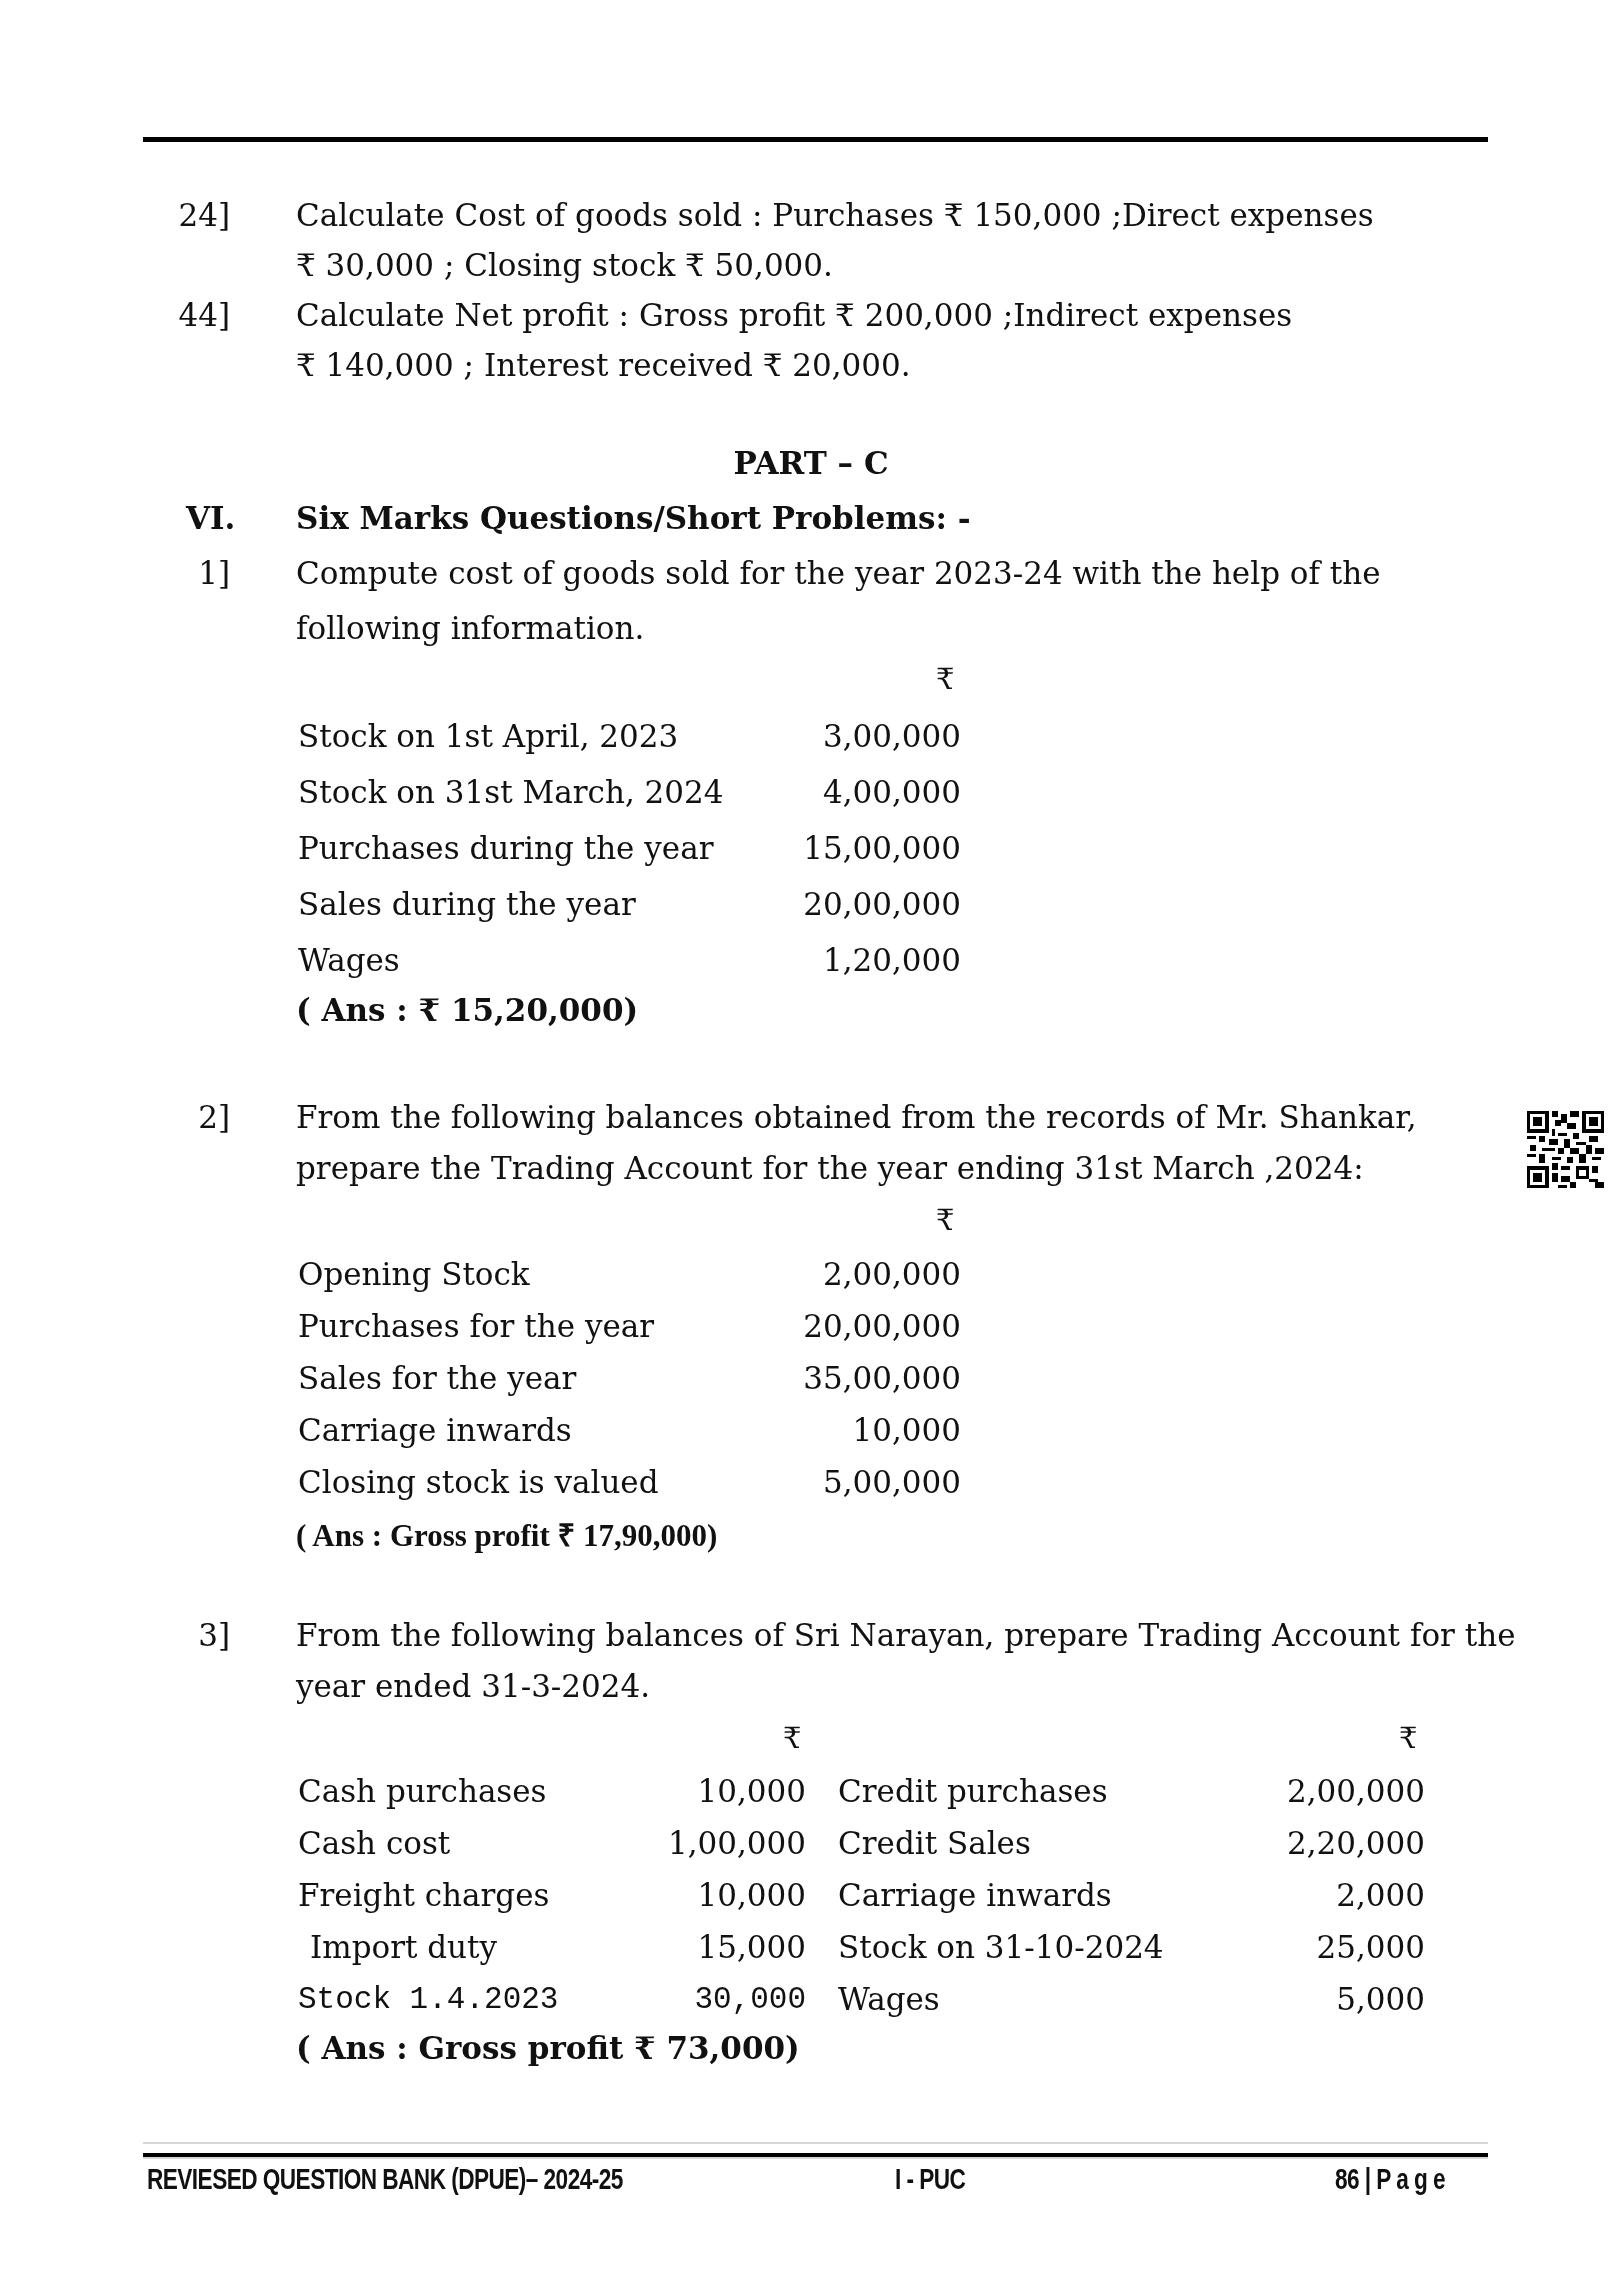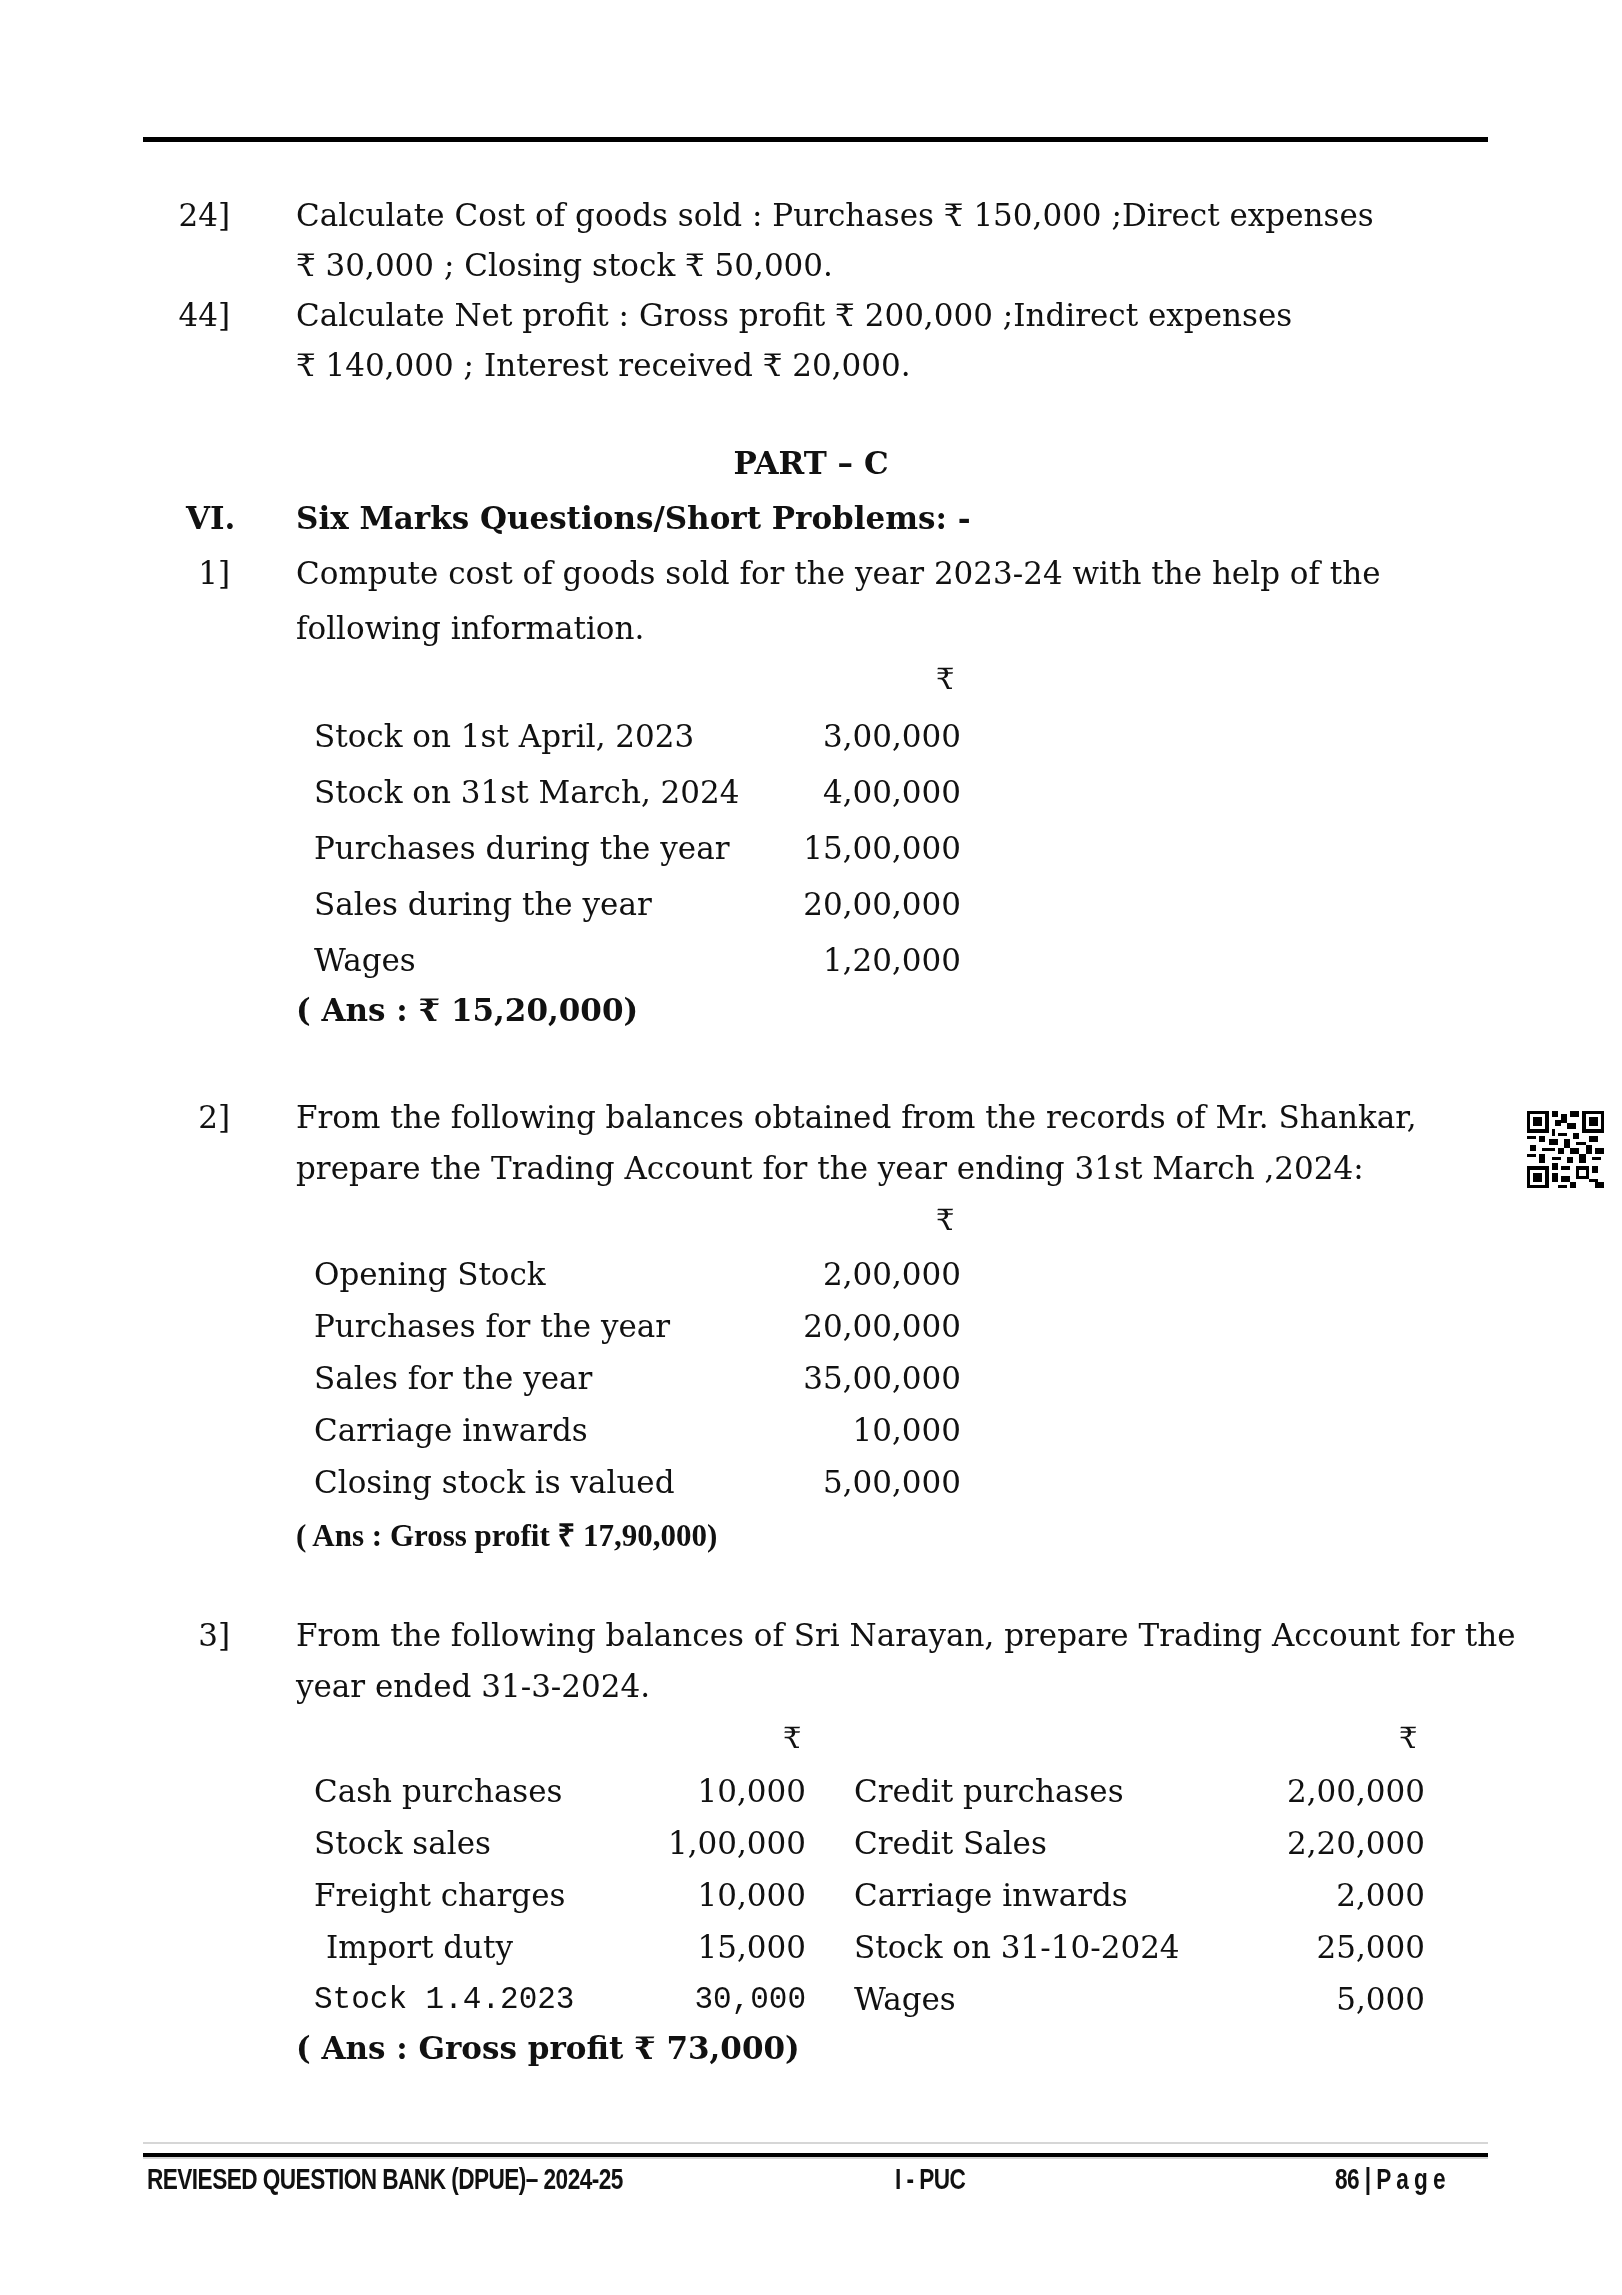--- a/index.html
+++ b/index.html
@@ -10,21 +10,21 @@
 
   .row { position: absolute; left: 0; width: 1622px; font-size: 31px; line-height: 39px; white-space: nowrap; }
   .num { position: absolute; text-align: right; width: 52px; }
   .txt { position: absolute; left: 296px; }
   .bold { font-weight: bold; }
 
   .centerhead { position: absolute; left: 0; width: 1622px; text-align: center; font-size: 31px; font-weight: bold; }
 
   .tbl { position: absolute; left: 296px; font-size: 31px; line-height: 39px; }
   .tbl .trow { position: relative; height: 56px; }
-  .tbl .lbl { position: absolute; left: 18px; white-space: nowrap; }
+  .tbl .lbl { position: absolute; left: 2px; white-space: nowrap; }
   .tbl .val { position: absolute; right: 0; white-space: nowrap; text-align: left; }
 
   .rupee-head { position: absolute; font-size: 29px; }
 
   .ans { position: absolute; left: 296px; font-size: 31px; font-weight: bold; white-space: nowrap; }
 
   .qr { position: absolute; left: 1527px; top: 1111px; width: 77px; height: 77px; }
 
   .footer-light { position: absolute; left: 143px; top: 2142px; width: 1345px; height: 2px; background: #d6d6d6; }
   .footer-rule { position: absolute; left: 143px; top: 2153px; width: 1345px; height: 3.9px; background: #000; }
@@ -143,21 +143,21 @@
   </div>
   <div class="rupee-head" style="left:783px; top:1721px;">₹</div>
   <div class="rupee-head" style="left:1399px; top:1721px;">₹</div>
 
   <div class="tbl" style="top:1772px; width:510px;">
     <div class="trow" style="height:52px;">
         <span class="lbl">Cash purchases</span>
         <span class="val">10,000</span>
       </div>
     <div class="trow" style="height:52px;">
-        <span class="lbl">Stock sales</span>
+        <span class="lbl">Cash cost</span>
         <span class="val">1,00,000</span>
       </div>
     <div class="trow" style="height:52px;">
         <span class="lbl">Freight charges</span>
         <span class="val">10,000</span>
       </div>
     <div class="trow" style="height:52px;margin-left:12px;">
         <span class="lbl">Import duty</span>
         <span class="val">15,000</span>
       </div>

